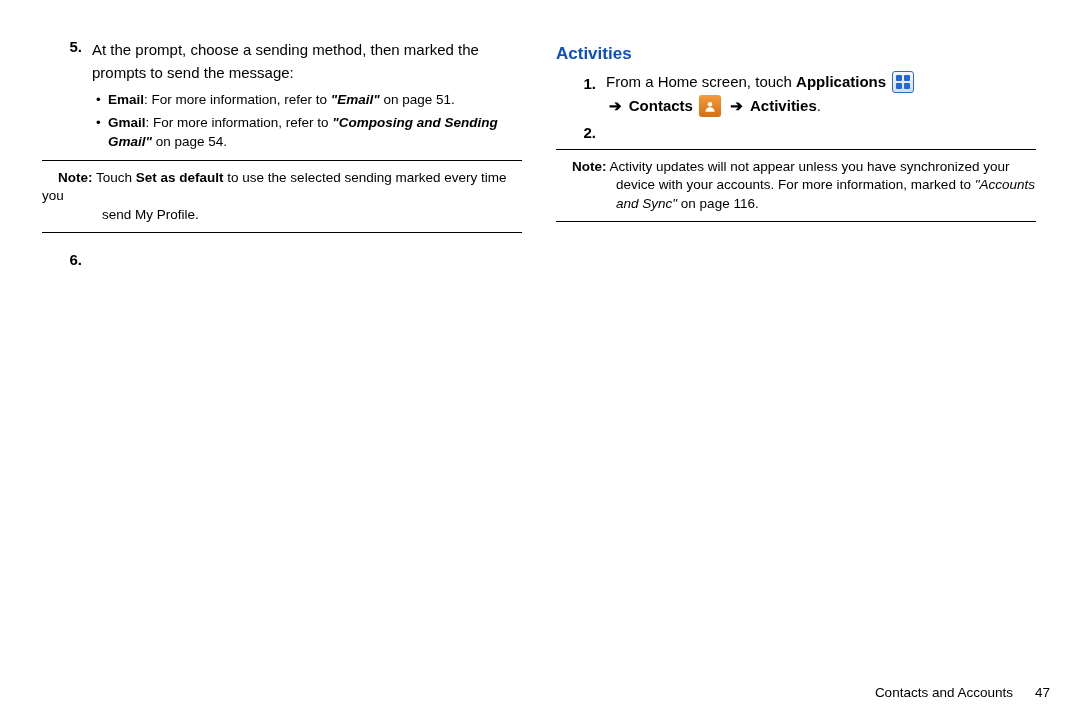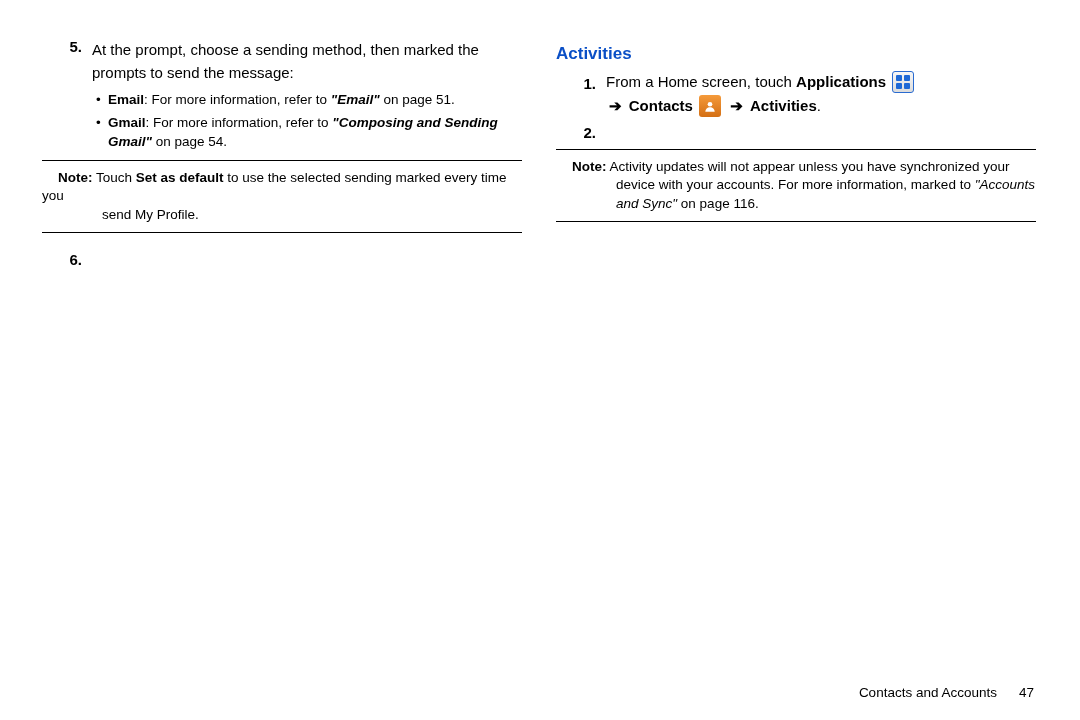--- a/index.html
+++ b/index.html
@@ -105,21 +105,21 @@
     display: inline-flex;
     align-items: center;
     justify-content: center;
   }
   .contacts-icon svg { width:14px; height:14px; }
   .arrow { font-weight: bold; padding: 0 3px; }
   .step-line { line-height: 1.9; }
   .footer {
     position: absolute;
     bottom: 20px;
-    right: 46px;
+    right: 30px;
     font-size: 13.5px;
   }
   .footer .pg { margin-left: 22px; }
 </style>
 </head>
 <body>
 
 <div class="page">
   <div class="cols">
 

